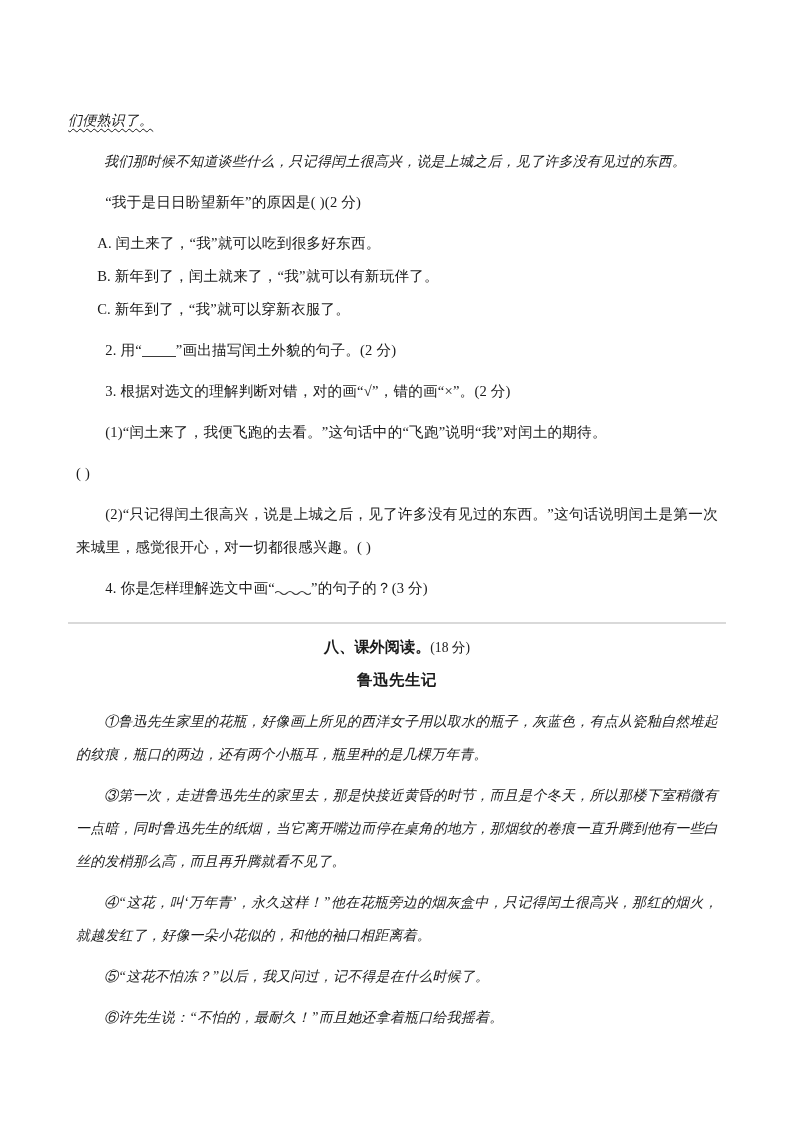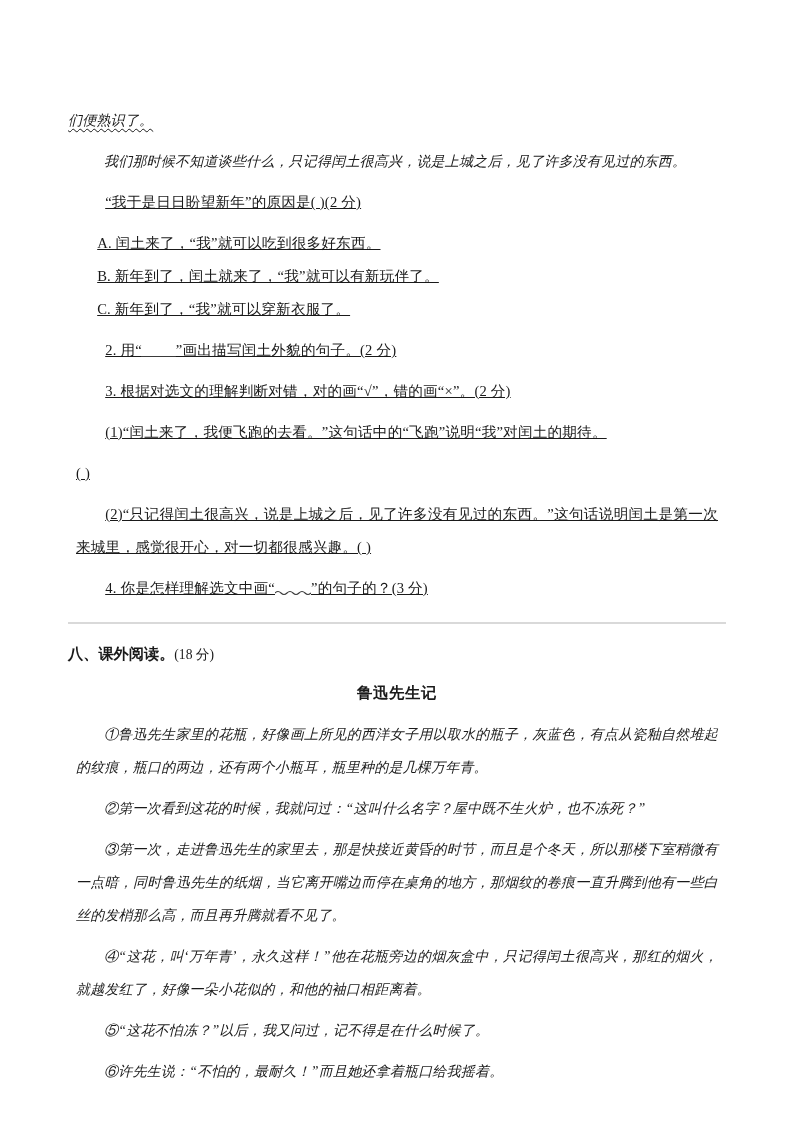--- a/index.html
+++ b/index.html
@@ -51,21 +51,20 @@
   
   .kai {
     font-family: "Liberation Serif", "DejaVu Serif", serif;
     font-style: italic;
     font-size: 14px;
   }
   
   .song {
     font-family: "Liberation Serif", "DejaVu Serif", serif;
     font-style: normal;
-    text-decoration: underline;
   }
 
   .wavy {
     text-decoration: underline;
     text-decoration-style: wavy;
     text-decoration-thickness: 1px;
     text-underline-offset: 3px;
   }
   .blank-solid {
     display: inline-block;
@@ -85,22 +84,23 @@
 
   hr.divider {
     border: 0;
     border-top: 2px solid #d9d9d9;
     margin: 17px 0 14px 0;
     width: 100%;
   }
 
   .section-head {
     font-size: 15.4px;
-    line-height: 31px;
+    line-height: 18px;
     margin: 0;
+    text-align: center;
   }
   .section-head .sec-title {
     font-family: "DejaVu Sans", "Liberation Sans", sans-serif;
     font-weight: bold;
     font-size: 15.2px;
   }
   .section-head .sec-score {
     font-family: "Liberation Serif", "DejaVu Serif", serif;
     font-size: 13.6px;
   }
@@ -149,20 +149,19 @@
 
     <hr class="divider">
 
     <p class="section-head">
       <span class="sec-title">八、课外阅读。</span><span class="sec-score">(18 分)</span>
     </p>
 
     <p class="article-title">鲁迅先生记</p>
 
     <p class="para kai indent">①鲁迅先生家里的花瓶，好像画上所见的西洋女子用以取水的瓶子，灰蓝色，有点从瓷釉自然堆起的纹痕，瓶口的两边，还有两个小瓶耳，瓶里种的是几棵万年青。</p>
-    <p class="para kai indent">②第一次看到这花的时候，我就问过：“这叫什么名字？屋中既不生火炉，也不冻死？”</p>
     <p class="para kai indent">③第一次，走进鲁迅先生的家里去，那是快接近黄昏的时节，而且是个冬天，所以那楼下室稍微有一点暗，同时鲁迅先生的纸烟，当它离开嘴边而停在桌角的地方，那烟纹的卷痕一直升腾到他有一些白丝的发梢那么高，而且再升腾就看不见了。</p>
     <p class="para kai indent">④“这花，叫‘万年青’，永久这样！”他在花瓶旁边的烟灰盒中，只记得闰土很高兴，那红的烟火，就越发红了，好像一朵小花似的，和他的袖口相距离着。</p>
     <p class="para kai indent">⑤“这花不怕冻？”以后，我又问过，记不得是在什么时候了。</p>
     <p class="para kai indent">⑥许先生说：“不怕的，最耐久！”而且她还拿着瓶口给我摇着。</p>
 
   </div>
 </div>
 
 </body></html>

